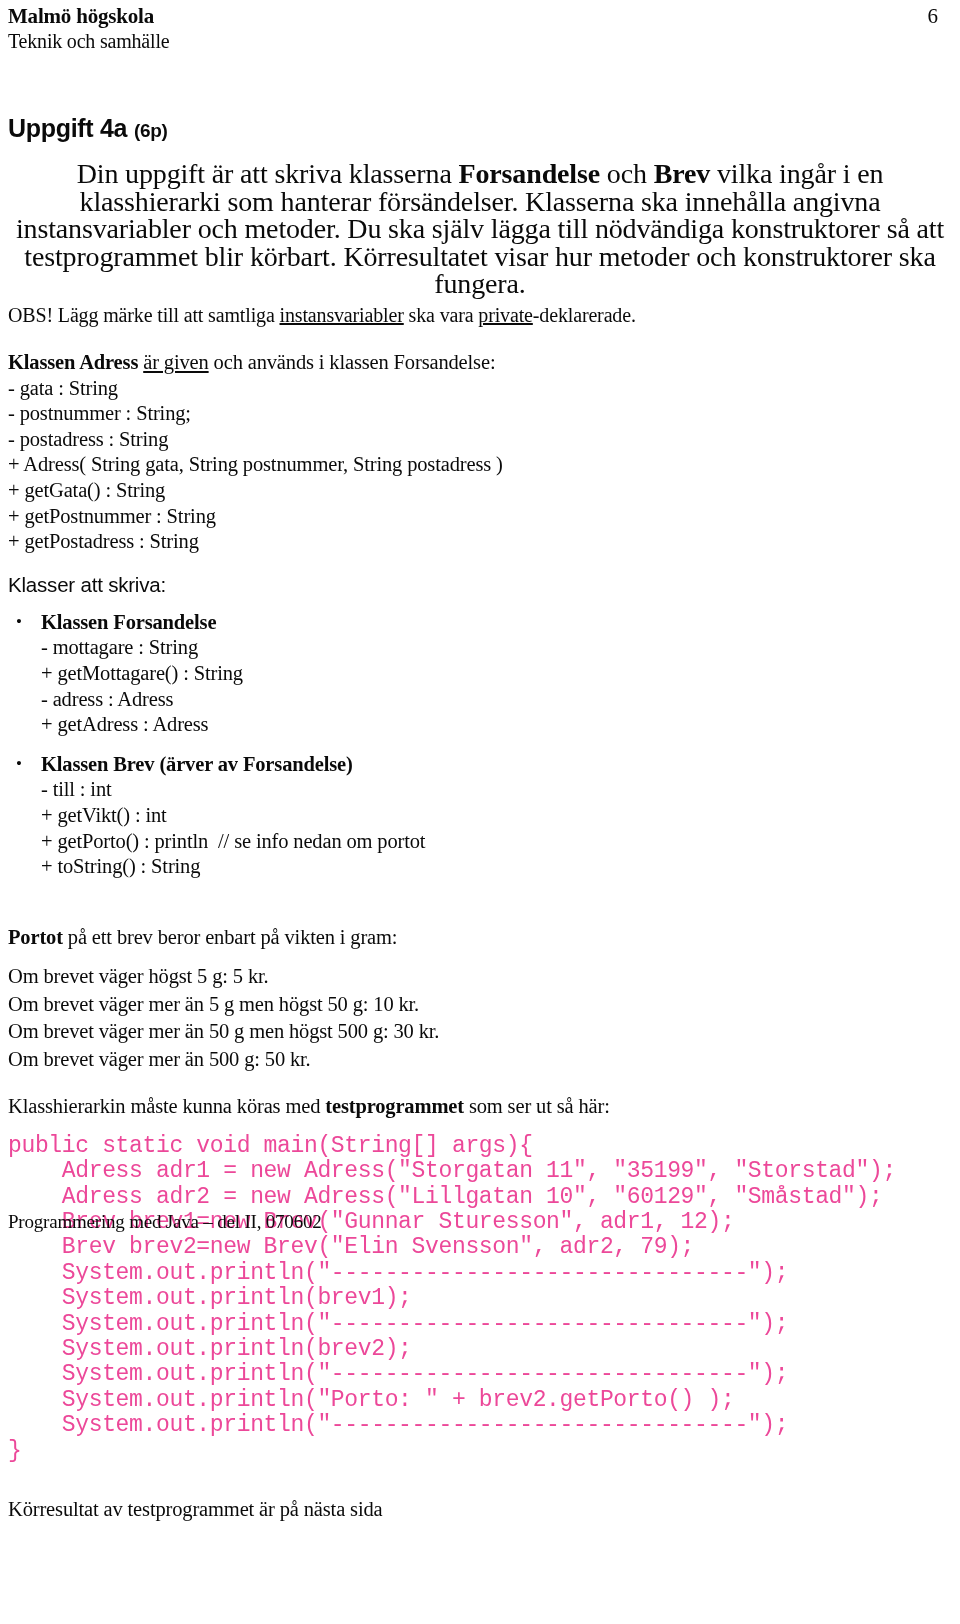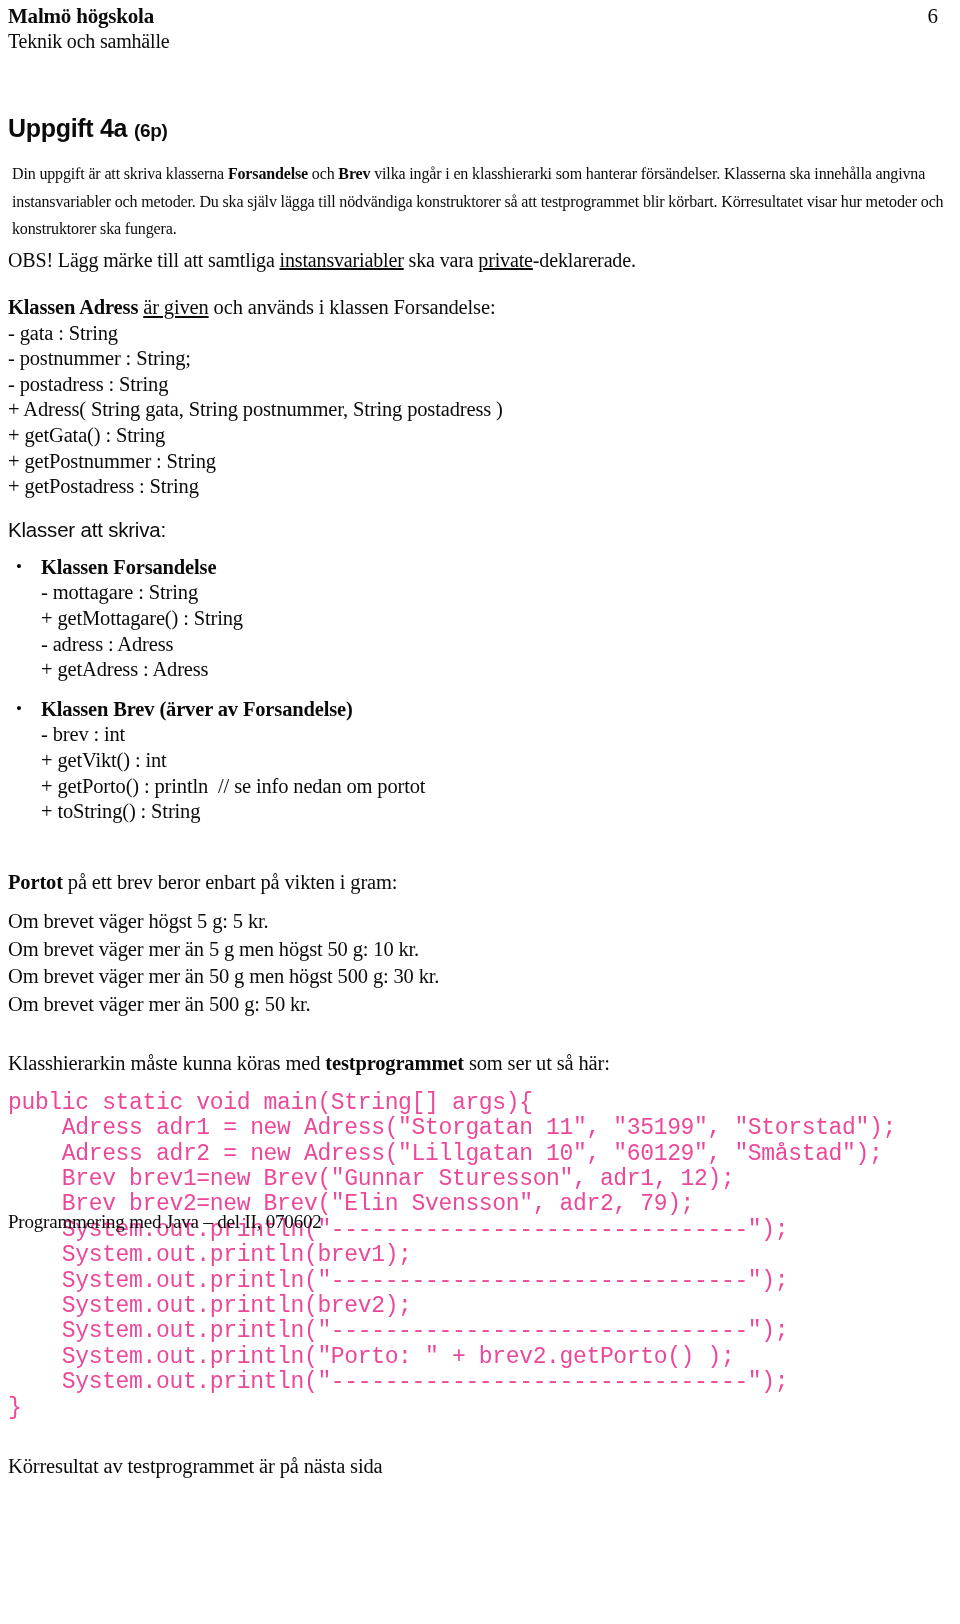--- a/index.html
+++ b/index.html
@@ -64,24 +64,24 @@
     font-size: 25px;
     line-height: 30px;
     margin: 0 0 14px 0;
     letter-spacing: -0.3px;
   }
   h1.task-title .pts {
     font-size: 19px;
   }
 
   p.intro {
-    font-size: 16px;
+    font-size: 28px;
     line-height: 27.5px;
     margin: 4px;
-    text-align: left;
+    text-align: center;
     letter-spacing: -0.15px;
   }
   p.intro b { font-weight: bold; }
   .u { text-decoration: underline; }
 
   .obs {
     font-size: 20px;
     line-height: 27.5px;
     letter-spacing: -0.15px;
   }
@@ -132,21 +132,21 @@
   .porto {
     margin-top: 44px;
     font-size: 20.5px;
     line-height: 27.5px;
     letter-spacing: -0.15px;
   }
   .porto .lead { margin-bottom: 12px; }
   .porto .lead b { font-weight: bold; }
 
   .testintro {
-    margin-top: 32px;
+    margin-top: 20px;
     font-size: 20.5px;
     line-height: 27.5px;
     letter-spacing: -0.15px;
   }
   .testintro b { font-weight: bold; }
 
   
   pre.code {
     font-family: "Liberation Mono", "DejaVu Sans Mono", monospace;
     font-size: 23px;
@@ -215,21 +215,21 @@
         <span class="bullet">•</span>
         <div class="cname">Klassen Forsandelse</div>
         <div class="memb">- mottagare : String</div>
         <div class="memb">+ getMottagare() : String</div>
         <div class="memb">- adress : Adress</div>
         <div class="memb">+ getAdress : Adress</div>
       </li>
       <li>
         <span class="bullet">•</span>
         <div class="cname">Klassen Brev (ärver av Forsandelse)</div>
-        <div class="memb">- brev : int</div>
+        <div class="memb">- till : int</div>
         <div class="memb">+ getVikt() : int</div>
         <div class="memb">+ getPorto() : println  // se info nedan om portot</div>
         <div class="memb">+ toString() : String</div>
       </li>
     </ul>
 
     <div class="porto">
       <div class="lead"><b>Portot</b><span> på ett brev beror enbart på vikten i gram:</span></div>
       <div>Om brevet väger högst 5 g: 5 kr.</div>
       <div>Om brevet väger mer än 5 g men högst 50 g: 10 kr.</div>

